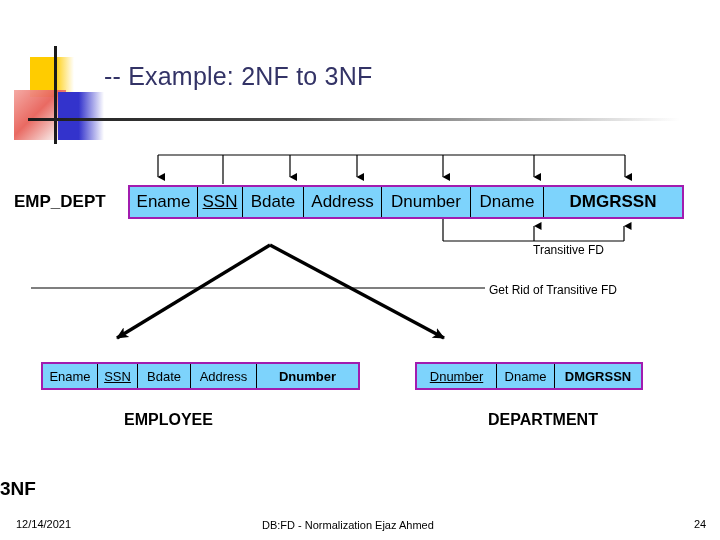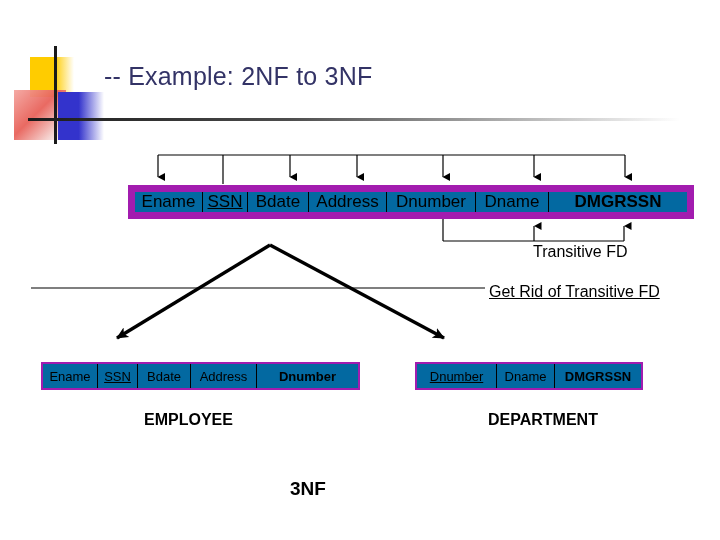--- a/index.html
+++ b/index.html
@@ -35,21 +35,21 @@
     background:linear-gradient(to right,#1a1a1a 0%,#4d4d4d 40%,#b3b3b3 75%,#ffffff 100%);
   }
 
   
   .title{
     position:absolute;left:104px;top:62px;
     font-size:25px;color:#333366;white-space:nowrap;letter-spacing:.2px;
   }
 
   
-  .tbl{position:absolute;display:flex;border:7px solid #a21caf;background:#0369a1;box-sizing:border-box;}
+  .tbl{position:absolute;display:flex;border:2px solid #a21caf;background:#7dd3fc;box-sizing:border-box;}
   .tbl .cell{
     border-right:1.6px solid #000;
     font-size:17px;color:#000;
     display:flex;align-items:center;justify-content:center;
     box-sizing:border-box;white-space:nowrap;
   }
   .tbl .cell:last-child{border-right:none;font-weight:bold;}
   .tbl .cell u{text-decoration:underline;text-underline-offset:1px;text-align:right;}
 
   #emp-dept-table{left:128px;top:185px;height:34px;}
@@ -58,29 +58,29 @@
   #employee-table{left:41px;top:362px;height:28px;border-width:2.5px;}
   #employee-table .cell{font-size:13px;padding:0 5px;}
 
   #department-table{left:415px;top:362px;height:28px;border-width:2.5px;}
   #department-table .cell{font-size:13px;padding:0 5px;}
 
   .tbl-label{
     position:absolute;font-size:16px;font-weight:bold;color:#000;white-space:nowrap;
   }
   #emp-dept-name{left:14px;top:192px;font-size:17px;}
-  #employee-name{left:124px;top:411px;margin-left:20px;}
+  #employee-name{left:124px;top:411px;}
   #department-name{left:460px;top:411px;margin-left:28px;}
 
   
-  .note{position:absolute;font-size:16px;color:#000;white-space:nowrap;}
+  .note{position:absolute;font-size:12px;color:#000;white-space:nowrap;}
   #transitive-fd-label{left:533px;top:243px;}
-  #get-rid-label{left:489px;top:283px;text-decoration:underline;}
+  #get-rid-label{left:489px;top:283px;}
   #nf-label{
-    position:absolute;left:0;top:478px;width:616px;text-align:center;
+    position:absolute;left:0;top:478px;width:616px;
     font-size:19px;font-weight:bold;color:#000;
   }
 
   
   .connectors{position:absolute;left:0;top:0;width:720px;height:540px;pointer-events:none;}
 
   
   .footer{position:absolute;left:0;top:518px;width:720px;height:20px;}
   .footer span{position:absolute;font-size:11px;color:#000;white-space:nowrap;}
   #footer-date{left:16px;top:0;}
@@ -134,20 +134,21 @@
     </g>
 
     <line x1="31" y1="288" x2="485" y2="288" stroke="#000" stroke-width="1.2"></line>
 
     <g stroke="#000" stroke-width="3.4" fill="none">
       <line x1="270" y1="245" x2="117" y2="338" marker-end="url(#ar-big)"></line>
       <line x1="270" y1="245" x2="444" y2="338" marker-end="url(#ar-big)"></line>
     </g>
   </svg>
 
+  <div class="tbl-label" id="emp-dept-name">EMP_DEPT</div>
   <div class="tbl" id="emp-dept-table">
     <div class="cell" style="width:68px">
         <span>Ename</span>
       </div>
     <div class="cell" style="width:45px">
         <u>SSN</u>
       </div>
     <div class="cell" style="width:61px">
         <span>Bdate</span>
       </div>
@@ -195,14 +196,19 @@
         <span>Dname</span>
       </div>
     <div class="cell" style="width:86px">
         <span>DMGRSSN</span>
       </div>
   </div>
   <div class="tbl-label" id="department-name">DEPARTMENT</div>
 
   <div id="nf-label">3NF</div>
 
+  <div class="footer">
+    <span id="footer-date">12/14/2021</span>
+    <span id="footer-center">DB:FD - Normalization    Ejaz Ahmed</span>
+    <span id="footer-page">24</span>
+  </div>
 
 </div>
 
 </body></html>

